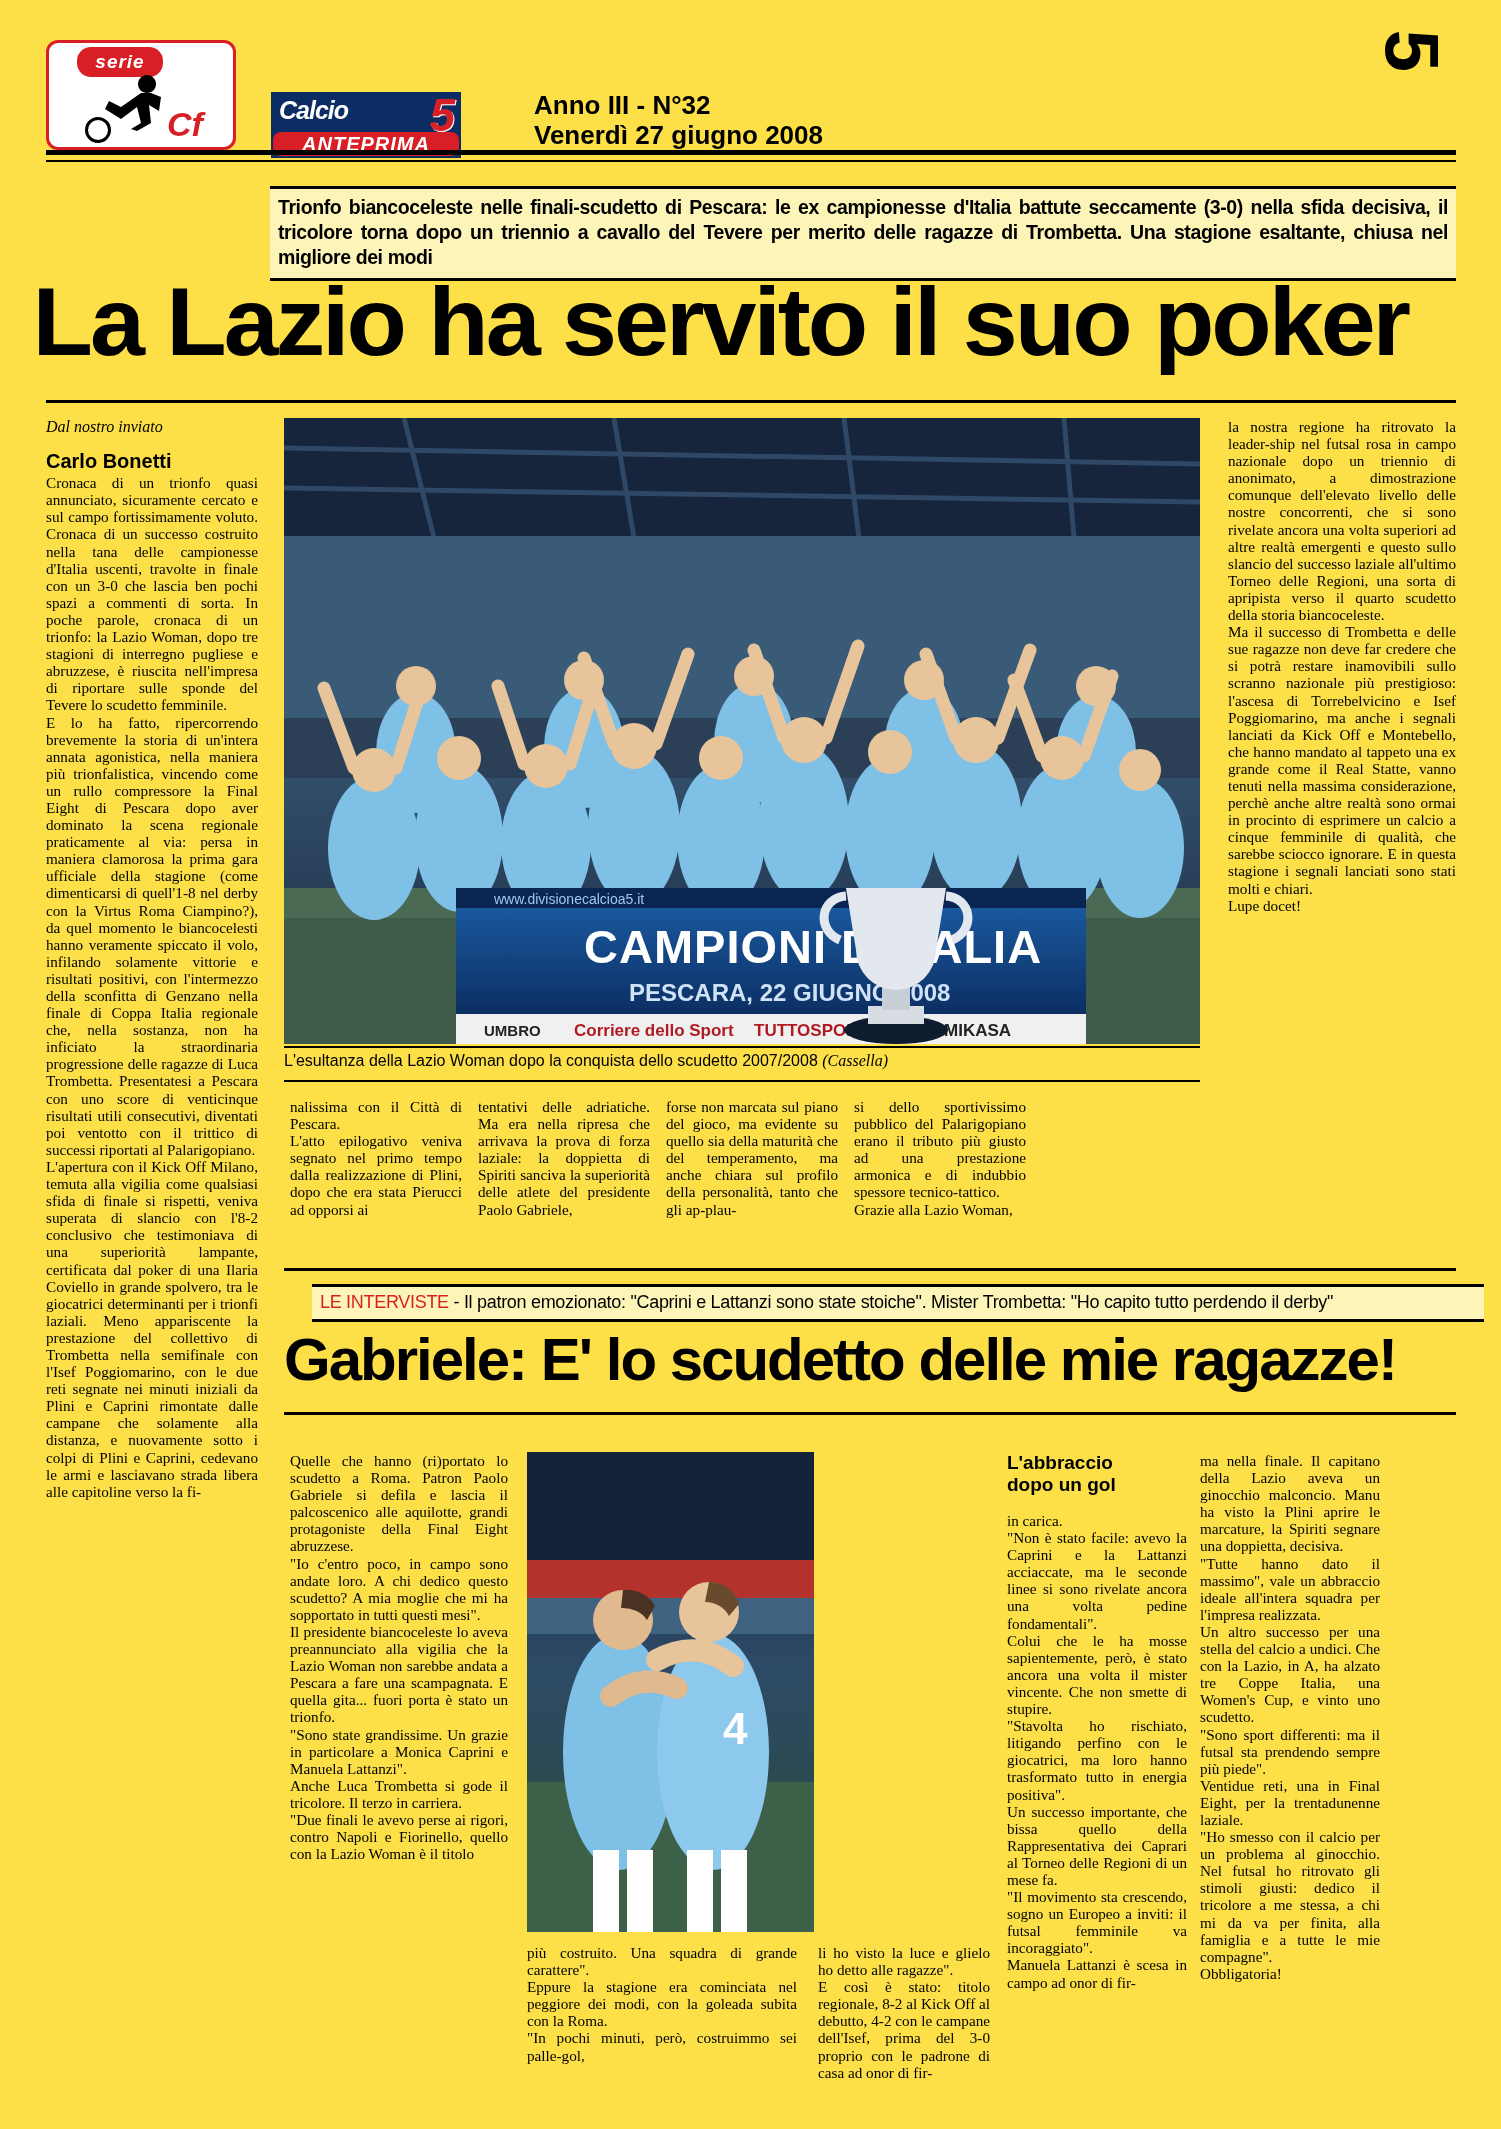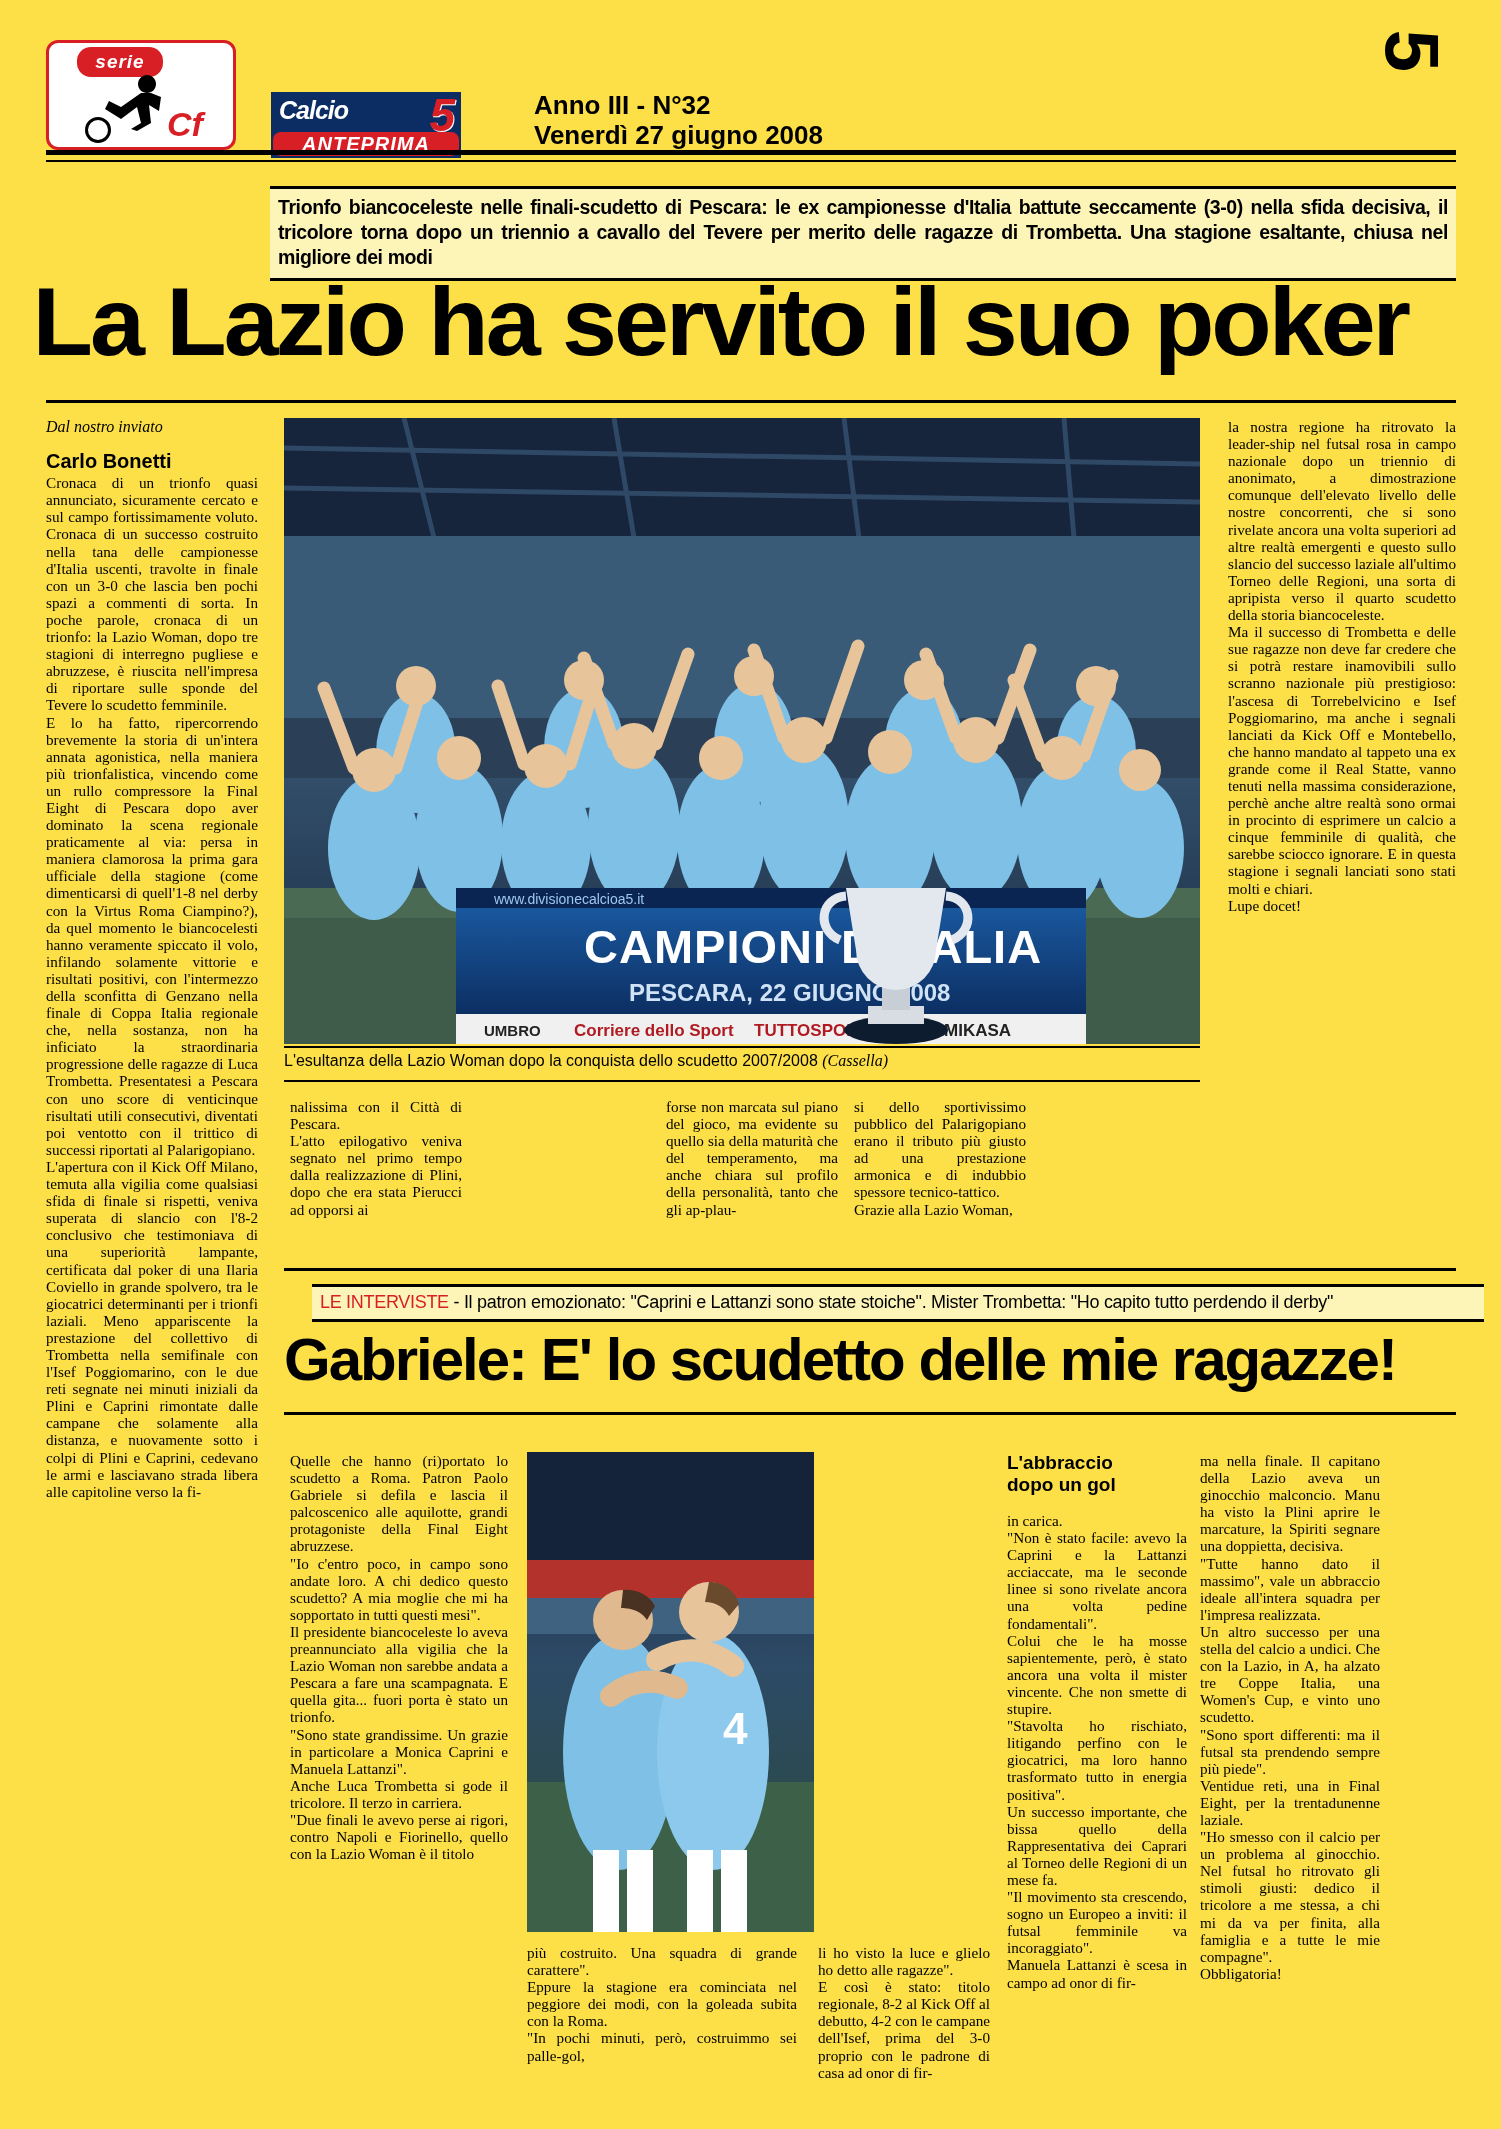--- a/index.html
+++ b/index.html
@@ -421,20 +421,21 @@
   </div>
   <div class="caption-rule" style="top:1046px;"></div>
   <div class="photo-caption">
     <span>L'esultanza della Lazio Woman dopo la conquista dello scudetto 2007/2008</span>
     <span class="credit">(Cassella)</span>
   </div>
   <div class="caption-rule" style="top:1080px;"></div>
 
   <div class="col" style="left:290px; top:1098px; width:172px; white-space:pre-line;">nalissima con il Città di Pescara.
 L'atto epilogativo veniva segnato nel primo tempo dalla realizzazione di Plini, dopo che era stata Pierucci ad opporsi ai</div>
+  <div class="col" style="left:478px; top:1098px; width:172px; white-space:pre-line;">tentativi delle adriatiche. Ma era nella ripresa che arrivava la prova di forza laziale: la doppietta di Spiriti sanciva la superiorità delle atlete del presidente Paolo Gabriele,</div>
   <div class="col" style="left:666px; top:1098px; width:172px; white-space:pre-line;">forse non marcata sul piano del gioco, ma evidente su quello sia della maturità che del temperamento, ma anche chiara sul profilo della personalità, tanto che gli ap-plau-</div>
   <div class="col" style="left:854px; top:1098px; width:172px; white-space:pre-line;">si dello sportivissimo pubblico del Palarigopiano erano il tributo più giusto ad una prestazione armonica e di indubbio spessore tecnico-tattico.
 Grazie alla Lazio Woman,</div>
   <div class="col" style="left:1228px; top:418px; width:228px; white-space:pre-line;">la nostra regione ha ritrovato la leader-ship nel futsal rosa in campo nazionale dopo un triennio di anonimato, a dimostrazione comunque dell'elevato livello delle nostre concorrenti, che si sono rivelate ancora una volta superiori ad altre realtà emergenti e questo sullo slancio del successo laziale all'ultimo Torneo delle Regioni, una sorta di apripista verso il quarto scudetto della storia biancoceleste.
 Ma il successo di Trombetta e delle sue ragazze non deve far credere che si potrà restare inamovibili sullo scranno nazionale più prestigioso: l'ascesa di Torrebelvicino e Isef Poggiomarino, ma anche i segnali lanciati da Kick Off e Montebello, che hanno mandato al tappeto una ex grande come il Real Statte, vanno tenuti nella massima considerazione, perchè anche altre realtà sono ormai in procinto di esprimere un calcio a cinque femminile di qualità, che sarebbe sciocco ignorare. E in questa stagione i segnali lanciati sono stati molti e chiari.
 Lupe docet!</div>
 
   <div class="rule-thick" style="top:1268px; height:3px; left:284px; width:1172px;"></div>
 
   <div class="interviews-strip">

